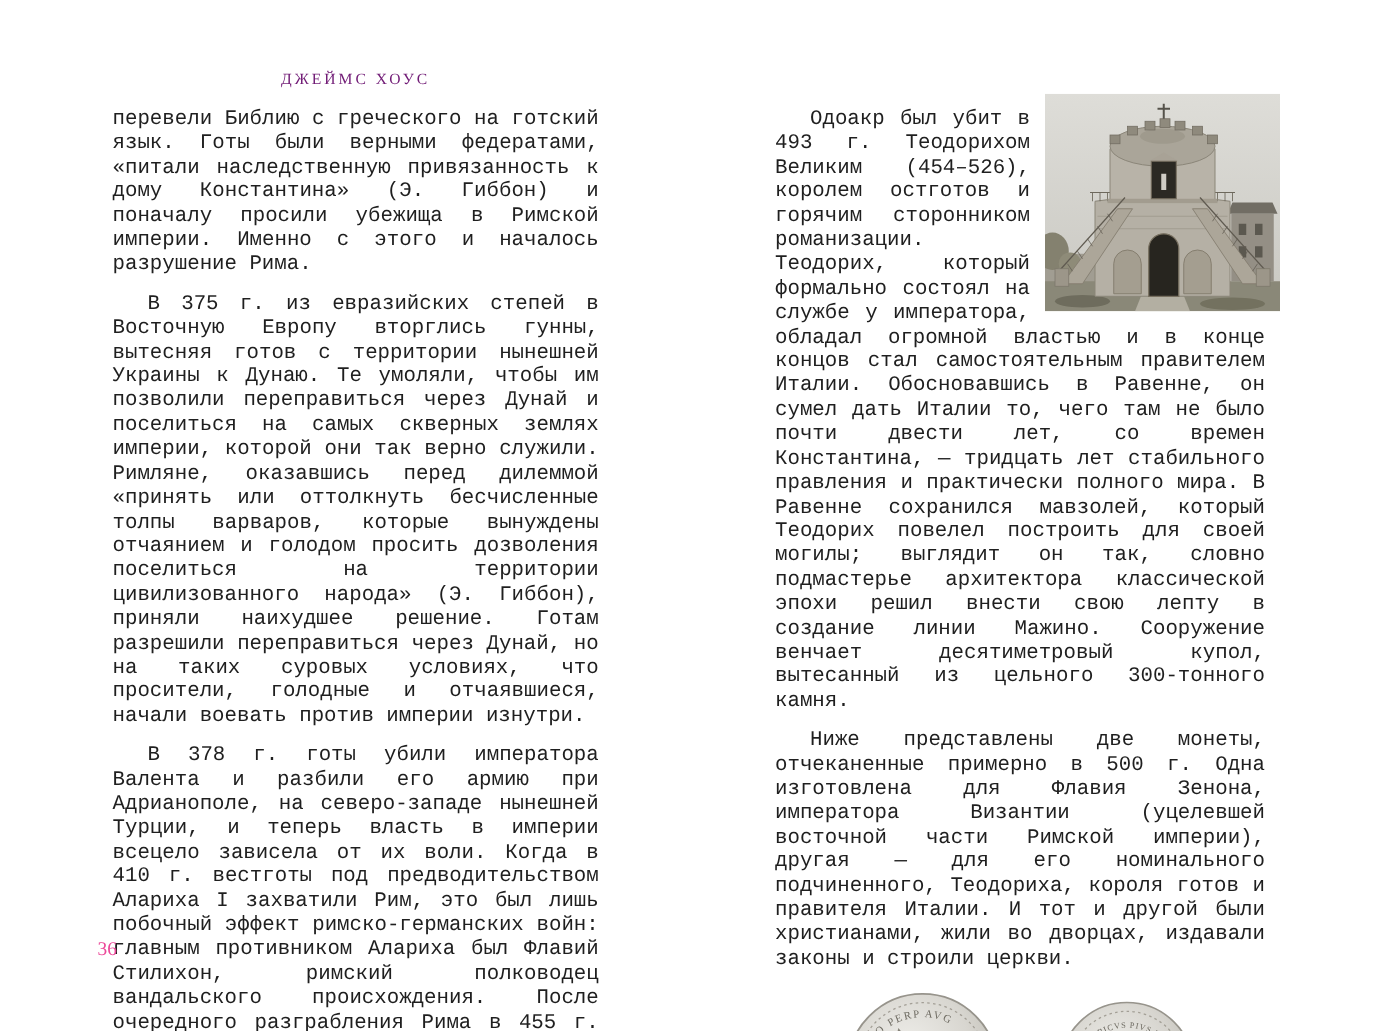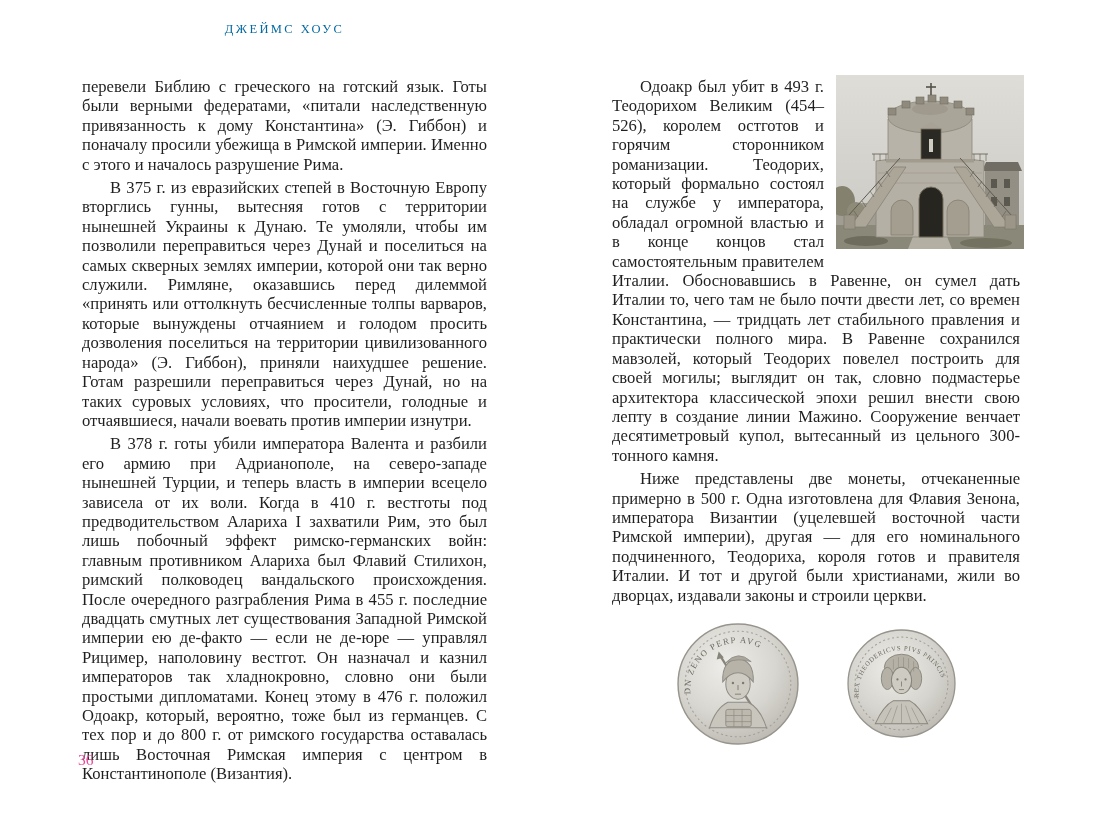--- a/index.html
+++ b/index.html
@@ -5,29 +5,29 @@
   html,body{margin:0;padding:0;}
   body{
     width:1100px;height:825px;background:#ffffff;position:relative;
     font-family:"Liberation Serif","DejaVu Serif",serif;color:#1f1f1f;
     overflow:hidden;
   }
   .page{position:absolute;top:0;height:825px;overflow:hidden;}
   .page-left{left:78px;width:413px;}
   .page-right{left:608px;width:416px;}
   .running-head{
-    position:absolute;top:22px;left:0;right:0;text-align:center;
-    font-size:12.5px;letter-spacing:2.4px;color:#0369a1;white-space:nowrap;
+    position:absolute;top:56px;left:0;right:0;text-align:center;
+    font-size:12.5px;letter-spacing:2.4px;color:#701a75;white-space:nowrap;
   }
   .body-text{
     position:absolute;top:73px;left:0;right:0;
     font-size:16.6px;line-height:19.4px;text-align:justify;
     hyphens:auto;-webkit-hyphens:auto;
   }
-  .body-text p{margin:4px;padding:0;text-indent:28px;}
+  .body-text p{margin:12px;padding:0;text-indent:28px;font-family:Liberation Mono, monospace;}
   .body-text p.no-indent{text-indent:0;}
   .page-number{
     position:absolute;top:751px;left:0;right:0;
     font-size:15.5px;color:#ec4899;
   }
   figure.mausoleum{
     float:right;width:188px;height:174px;margin:2px 0 8px 12px;padding:0;
   }
   figure.mausoleum svg{display:block;width:188px;height:174px;}
   .coins-row{

